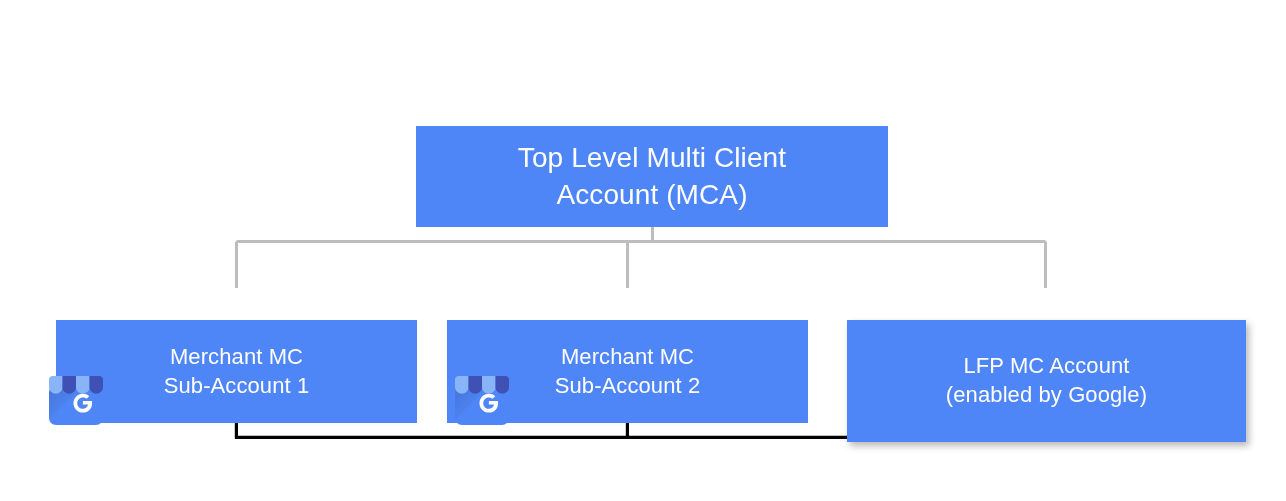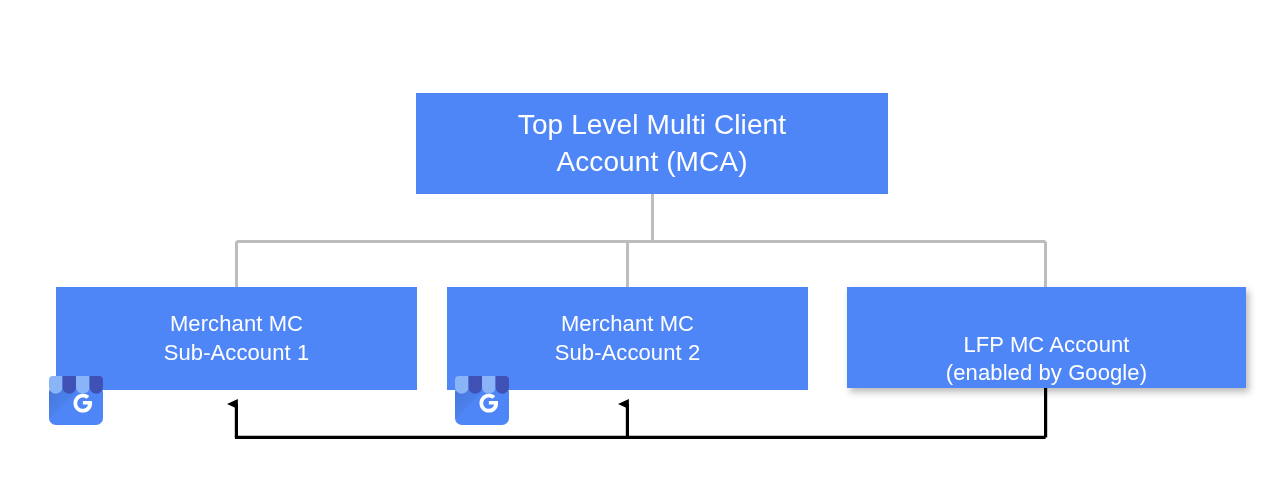--- a/index.html
+++ b/index.html
@@ -34,20 +34,21 @@
     position: absolute;
     box-sizing: border-box;
     background: #4f86f7;
     color: #ffffff;
     display: flex;
     align-items: center;
     justify-content: center;
     text-align: center;
     line-height: 1.30;
     letter-spacing: 0.1px;
+    margin-top: 33px;
   }
   .node-box .node-label {
     display: block;
     width: 100%;
     white-space: pre-line;
   }
 
   #node-mca {
     left: 416px;
     top: 93px;
@@ -66,24 +67,23 @@
     left: 447px;
     top: 287px;
     width: 361px;
     height: 103px;
     font-size: 22px;
   }
   #node-lfp {
     left: 847px;
     top: 287px;
     width: 399px;
-    height: 101px;
+    height: 122px;
     font-size: 22px;
     box-shadow: 3px 4px 7px rgba(0, 0, 0, 0.28);
-    align-items: flex-end;
   }
 
   
   .gbp-icon {
     position: absolute;
     width: 72px;
     height: 72px;
   }
   #gbp-icon-1 {
     left: 40px;

